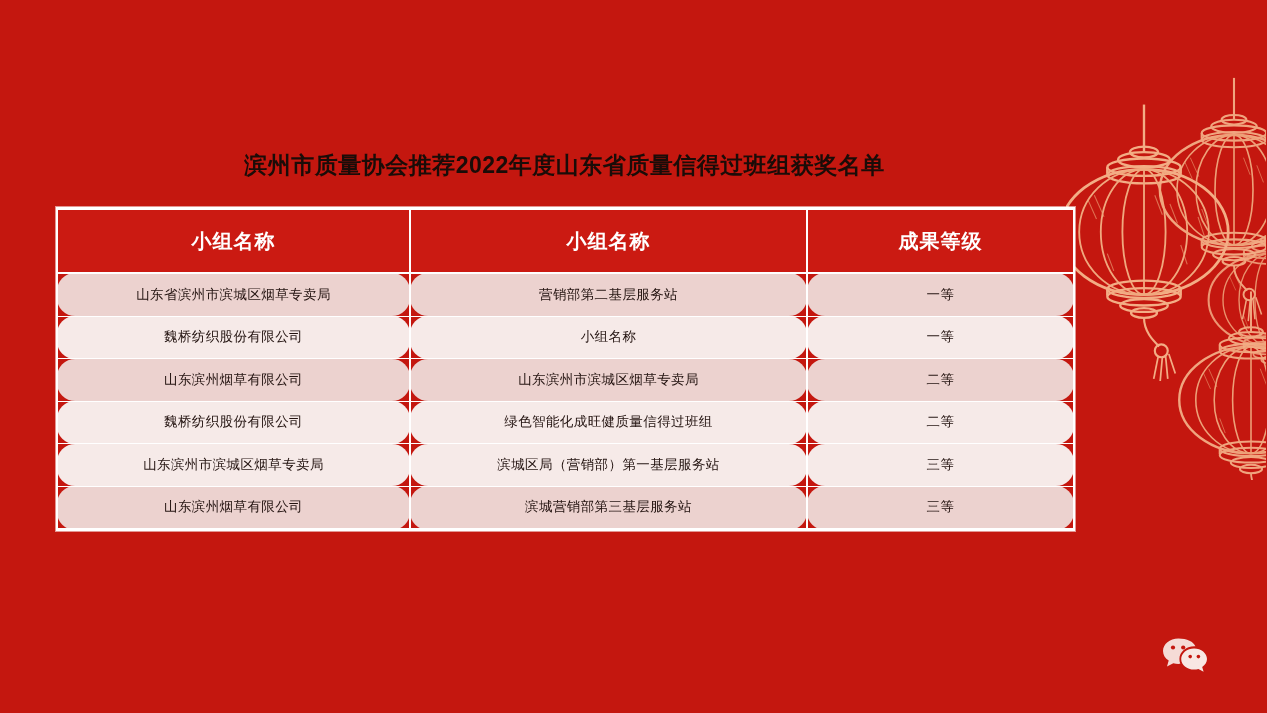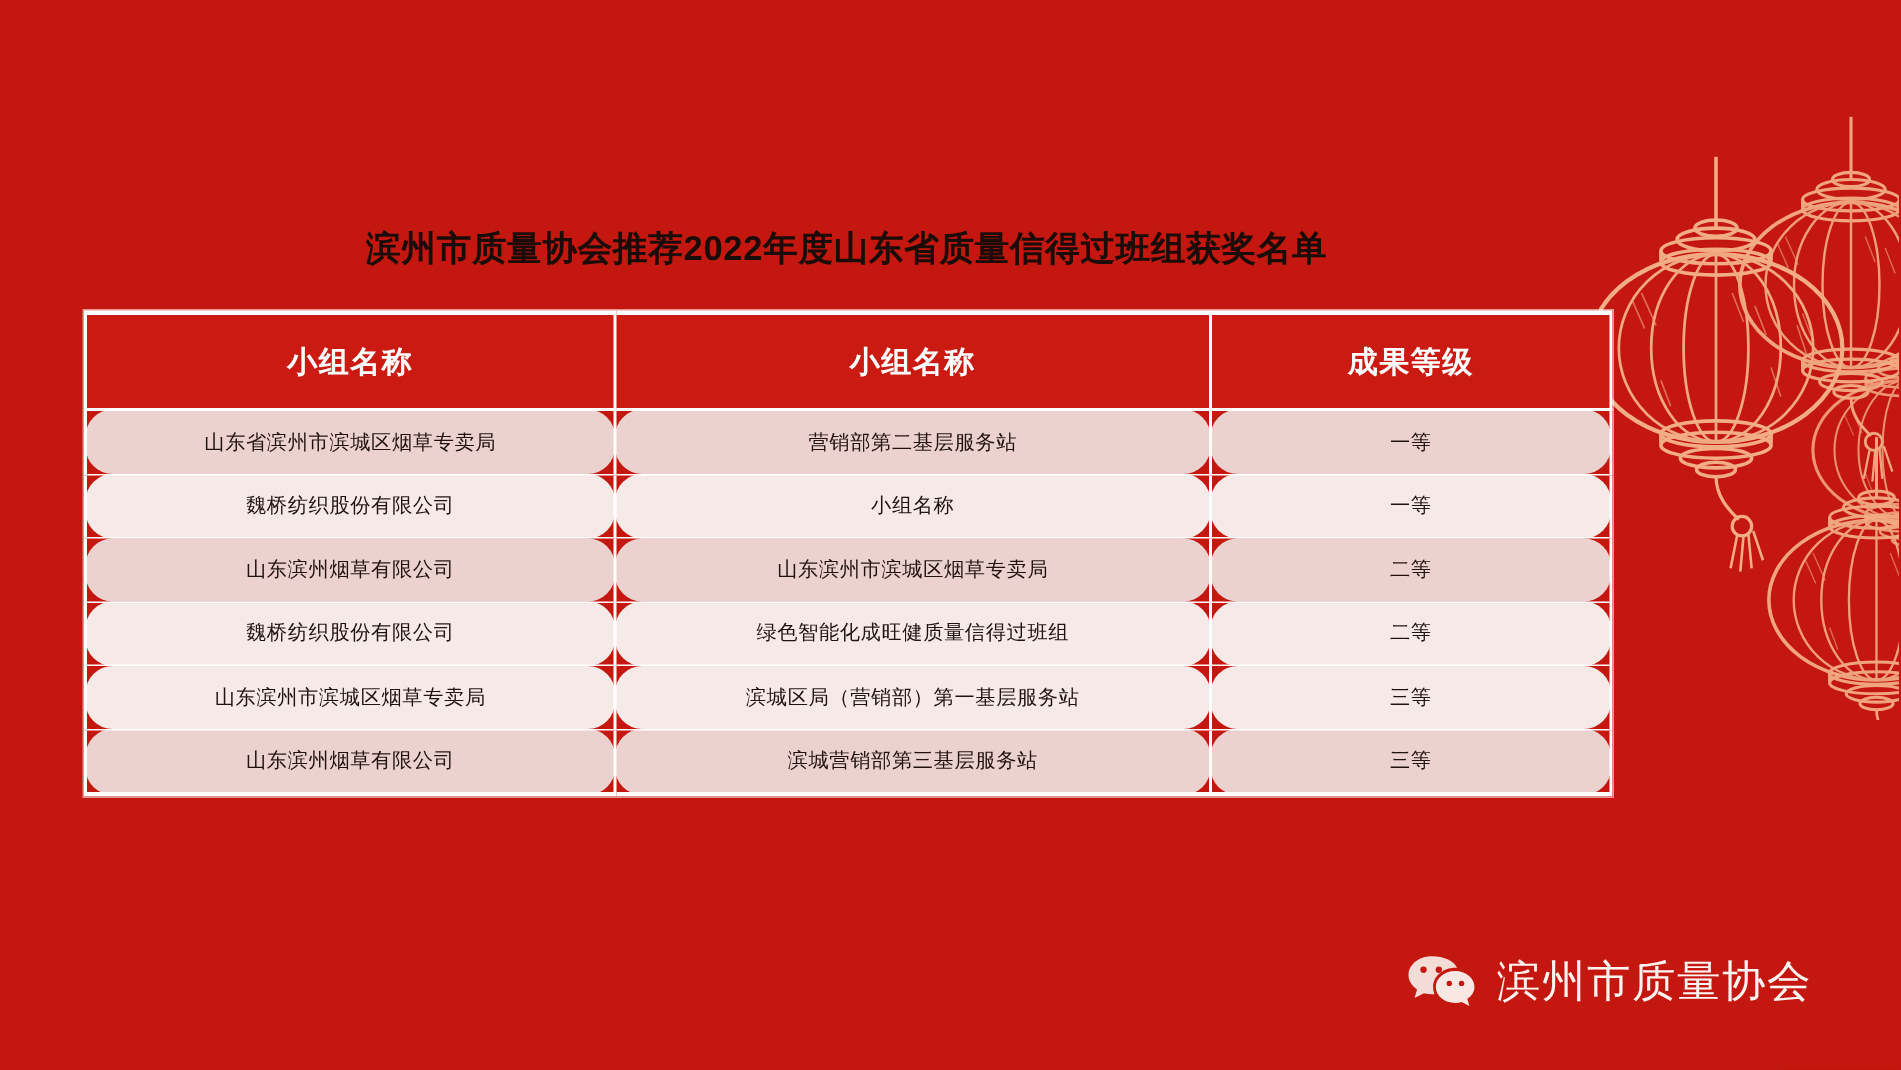--- a/index.html
+++ b/index.html
@@ -242,16 +242,15 @@
 
         <path d="M16.5 1.5 C7.6 1.5 1.0 7.3 1.0 14.0 C1.0 17.9 3.2 21.3 6.7 23.6 L5.0 29.4 L11.3 26.2 C13.0 26.7 14.7 26.9 16.5 26.9 C17.1 26.9 17.7 26.9 18.3 26.8 C17.7 25.3 17.4 23.7 17.4 22.1 C17.4 14.9 24.0 9.2 32.2 9.2 C32.6 9.2 33.0 9.2 33.4 9.3 C31.7 4.7 24.8 1.5 16.5 1.5 Z" fill="#f5dbd6"></path>
         <circle cx="11.0" cy="10.5" r="2.1" fill="#c4170f"></circle>
         <circle cx="21.2" cy="10.5" r="2.1" fill="#c4170f"></circle>
 
         <path d="M45.0 22.0 C45.0 16.1 39.2 11.4 32.1 11.4 C25.0 11.4 19.2 16.1 19.2 22.0 C19.2 27.9 25.0 32.6 32.1 32.6 C33.6 32.6 35.0 32.4 36.4 32.0 L41.6 34.7 L40.2 29.9 C43.1 28.0 45.0 25.2 45.0 22.0 Z" fill="#f8e7e3"></path>
         <circle cx="28.2" cy="19.6" r="1.8" fill="#c4170f"></circle>
         <circle cx="36.4" cy="19.6" r="1.8" fill="#c4170f"></circle>
       </svg>
     </span>
-    <span class="brand-text">滨州市质量协会</span>
   </div>
 
 </div>
 
 </body></html>

